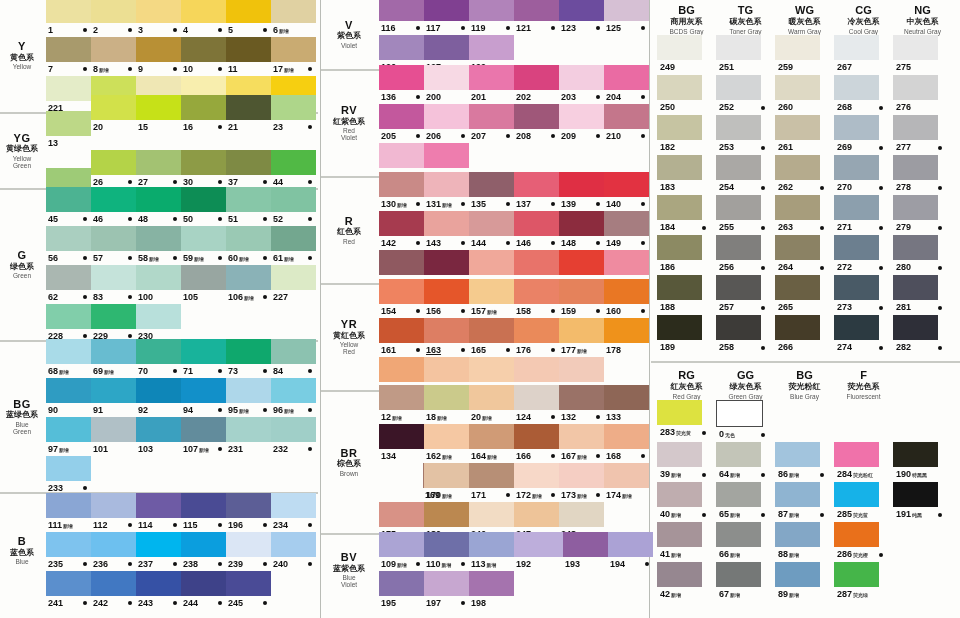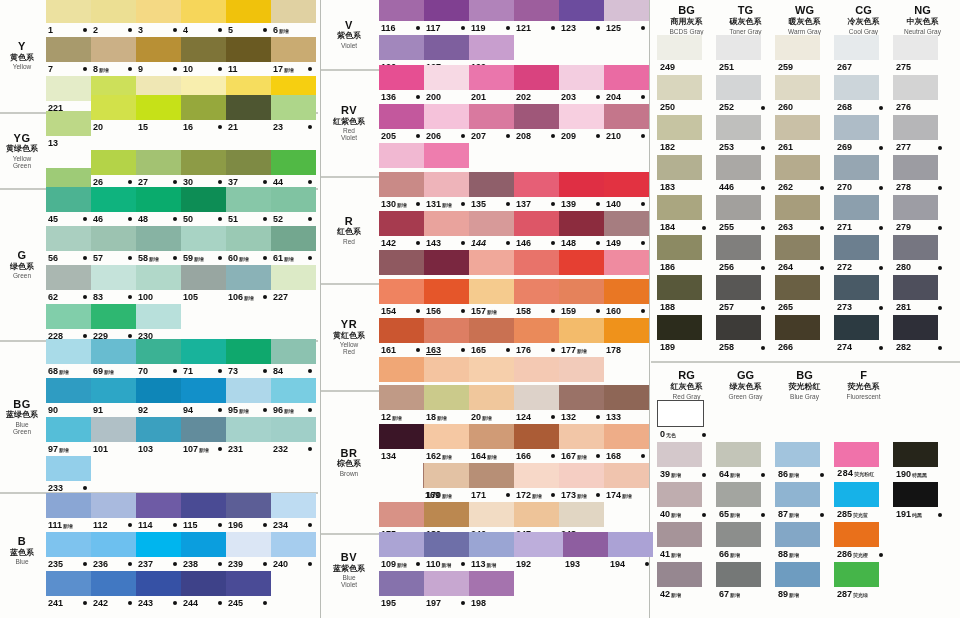--- a/index.html
+++ b/index.html
@@ -1058,21 +1058,21 @@
                 <span class="dot"></span>
               </div>
             </div>
             <div class="cell" style="width: 45px;">
               <div class="chip" style="background: rgb(233, 163, 157);"></div>
               <div class="cap">
                 <span class="num">143</span>
                 <span class="dot"></span>
               </div>
             </div>
-            <div class="cell" style="width: 45px; font-style: italic;">
+            <div class="cell" style="width: 45px;">
               <div class="chip" style="background: rgb(215, 154, 153);"></div>
               <div class="cap">
                 <span class="num">144</span>
                 <span class="dot"></span>
               </div>
             </div>
             <div class="cell" style="width: 45px;">
               <div class="chip" style="background: rgb(221, 86, 103);"></div>
               <div class="cap">
                 <span class="num">146</span>
@@ -1680,21 +1680,21 @@
         <div class="gray-row">
           <div class="gcell" style="width: 59px;">
             <div class="gchip" style="width: 45px; background: rgb(179, 176, 145);"></div>
             <div class="gcap nodot">
               <span class="num">183</span>
             </div>
           </div>
           <div class="gcell" style="width: 59px;">
             <div class="gchip" style="width: 45px; background: rgb(170, 168, 165);"></div>
             <div class="gcap">
-              <span class="num">446</span>
+              <span class="num">254</span>
               <span class="dot"></span>
             </div>
           </div>
           <div class="gcell" style="width: 59px;">
             <div class="gchip" style="width: 45px; background: rgb(181, 171, 141);"></div>
             <div class="gcap">
               <span class="num">262</span>
               <span class="dot"></span>
             </div>
           </div>
@@ -1876,20 +1876,28 @@
             <div class="gh-en">Blue Gray</div>
           </div>
           <div class="gh" style="width: 59px;">
             <div class="gh-code">F</div>
             <div class="gh-cn">荧光色系</div>
             <div class="gh-en">Fluorescent</div>
           </div>
         </div>
         <div class="gray-row">
           <div class="gcell" style="width: 59px;">
+            <div class="gchip" style="width: 45px; background: rgb(221, 226, 64);"></div>
+            <div class="gcap">
+              <span class="num">283</span>
+              <span class="tag">荧光黄</span>
+              <span class="dot"></span>
+            </div>
+          </div>
+          <div class="gcell" style="width: 59px;">
             <div class="gchip outline" style="width: 45px; background: rgb(255, 255, 255); border: 1px solid rgb(74, 74, 74);"></div>
             <div class="gcap">
               <span class="num">0</span>
               <span class="tag">无色</span>
               <span class="dot"></span>
             </div>
           </div>
         </div>
         <div class="gray-row">
           <div class="gcell" style="width: 59px;">
@@ -1909,21 +1917,21 @@
             </div>
           </div>
           <div class="gcell" style="width: 59px;">
             <div class="gchip" style="width: 45px; background: rgb(162, 196, 221);"></div>
             <div class="gcap">
               <span class="num">86</span>
               <span class="tag">新增</span>
               <span class="dot"></span>
             </div>
           </div>
-          <div class="gcell" style="width: 59px; font-family: Liberation Mono, monospace;">
+          <div class="gcell" style="width: 59px;">
             <div class="gchip" style="width: 45px; background: rgb(240, 114, 170);"></div>
             <div class="gcap nodot">
               <span class="num">284</span>
               <span class="tag">荧光粉红</span>
             </div>
           </div>
           <div class="gcell" style="width: 59px;">
             <div class="gchip" style="width: 45px; background: rgb(38, 37, 26);"></div>
             <div class="gcap nodot">
               <span class="num">190</span>

